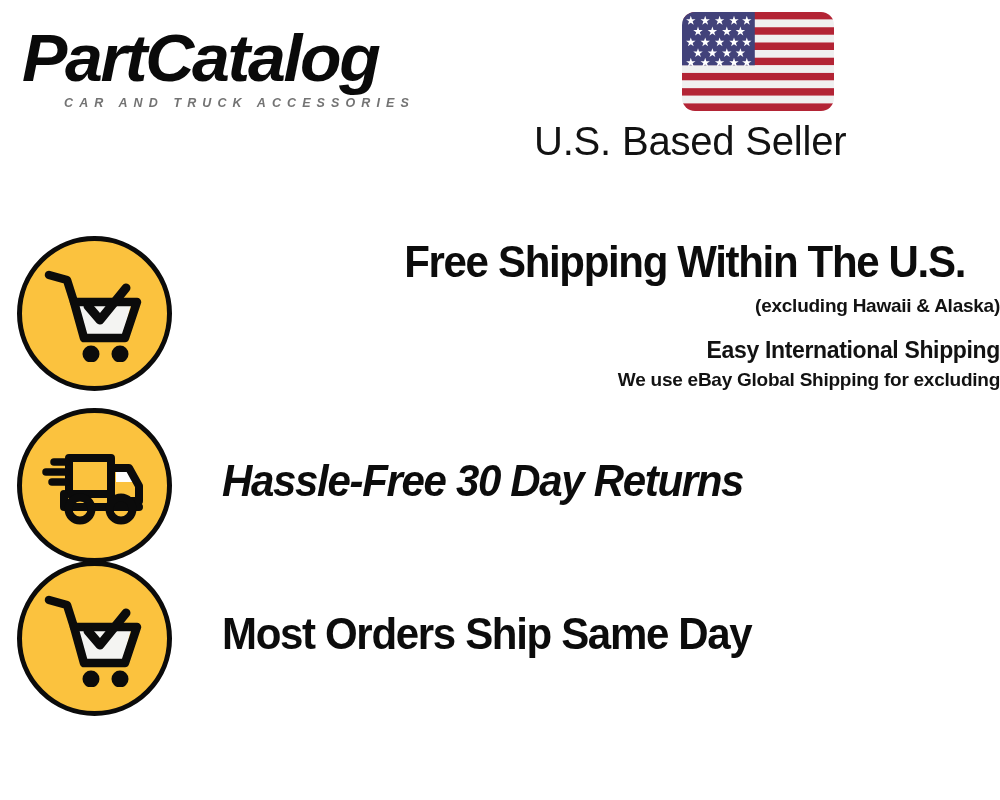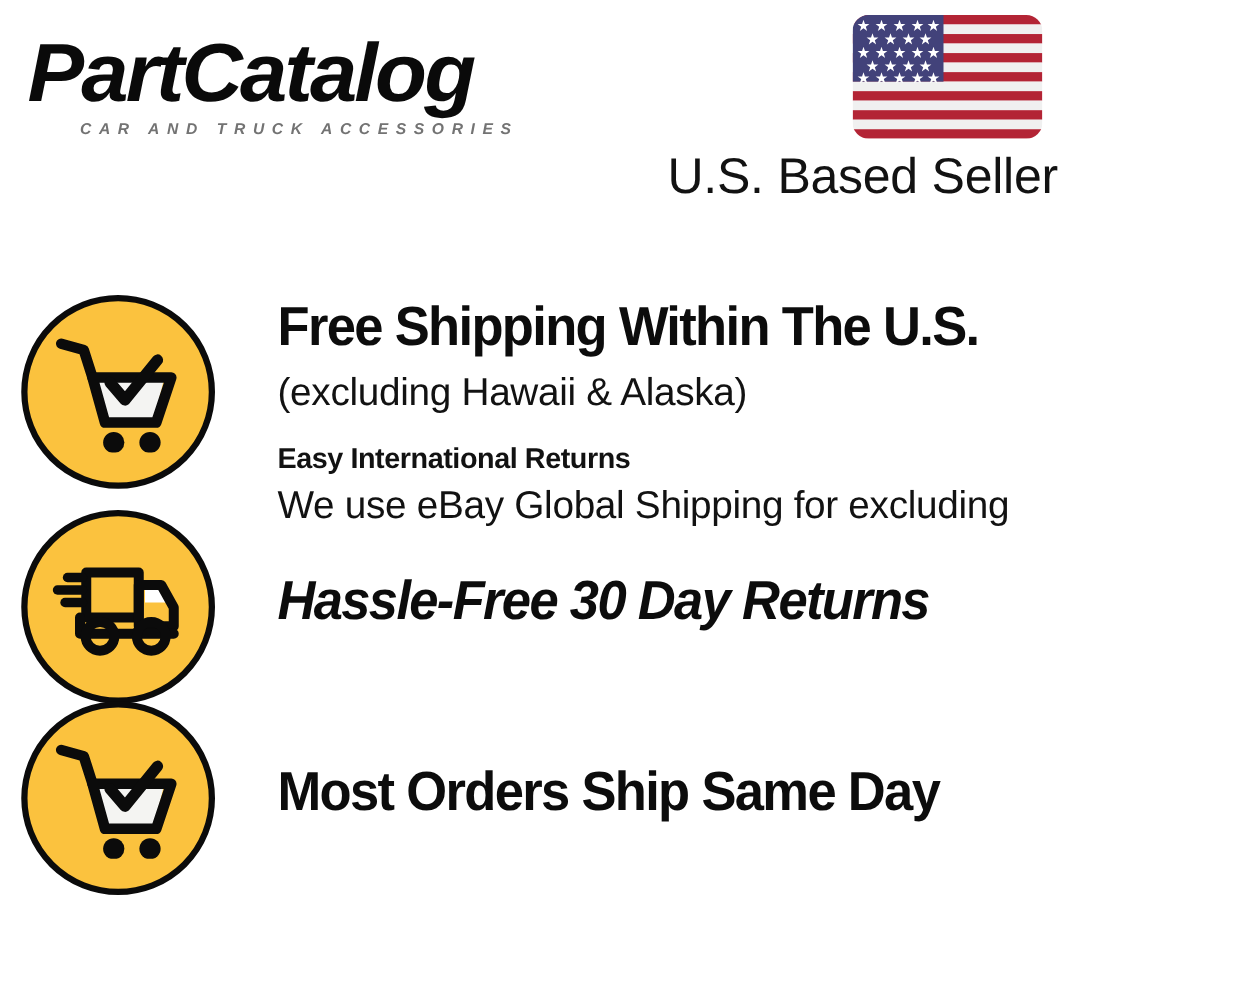--- a/index.html
+++ b/index.html
@@ -150,36 +150,36 @@
     letter-spacing: -1.4px;
     color: #0c0c0c;
     white-space: nowrap;
     transform: scaleX(0.955);
     transform-origin: left center;
   }
 
   .feature-sub {
     display: block;
     font-family: "Liberation Sans", sans-serif;
-    font-weight: 400;
-    font-size: 31px;
+    font-weight: 700;
+    font-size: 19px;
     line-height: 1.34;
     letter-spacing: -0.25px;
     color: #121212;
     white-space: nowrap;
   }
 
   .feature-sub.is-bold {
     font-weight: 700;
     font-size: 23px;
     letter-spacing: -0.35px;
   }
 
   
-  #feature-row-0 .feature-text { padding-top: 1px; }
+  #feature-row-0 .feature-text { padding-top: 1px; text-align: right; }
   #feature-row-0 .feature-sub-1 { margin-top: 7px; }
   #feature-row-0 .feature-sub-2 { margin-top: 16px; }
   #feature-row-0 .feature-sub-3 { margin-top: 1px; }
 
   #feature-row-1 .feature-text { padding-top: 48px; font-style: italic; }
   #feature-row-2 .feature-text { padding-top: 48px; }
 </style>
 </head>
 <body>
 
@@ -270,21 +270,21 @@
             </g>
 
             <circle cx="48" cy="88" r="8.5" fill="#0b0b0b"></circle>
             <circle cx="77" cy="88" r="8.5" fill="#0b0b0b"></circle>
           </svg>
         </div>
       </div>
       <div class="feature-text">
         <span class="feature-title">Free Shipping Within The U.S.</span>
         <span class="feature-sub feature-sub-1">(excluding Hawaii &amp; Alaska)</span>
-        <span class="feature-sub is-bold feature-sub-2">Easy International Returns</span>
+        <span class="feature-sub is-bold feature-sub-2">Easy International Shipping</span>
         <span class="feature-sub feature-sub-3">We use eBay Global Shipping for excluding</span>
       </div>
     </div>
 
     <div class="feature-row" id="feature-row-1">
       <div class="feature-icon-wrap">
         <div class="feature-circle">
           <svg width="110" height="84" viewBox="0 0 110 84">
 
             <path d="M76 22 L88 22 L93 38 L76 38 Z" fill="#ffffff"></path>

